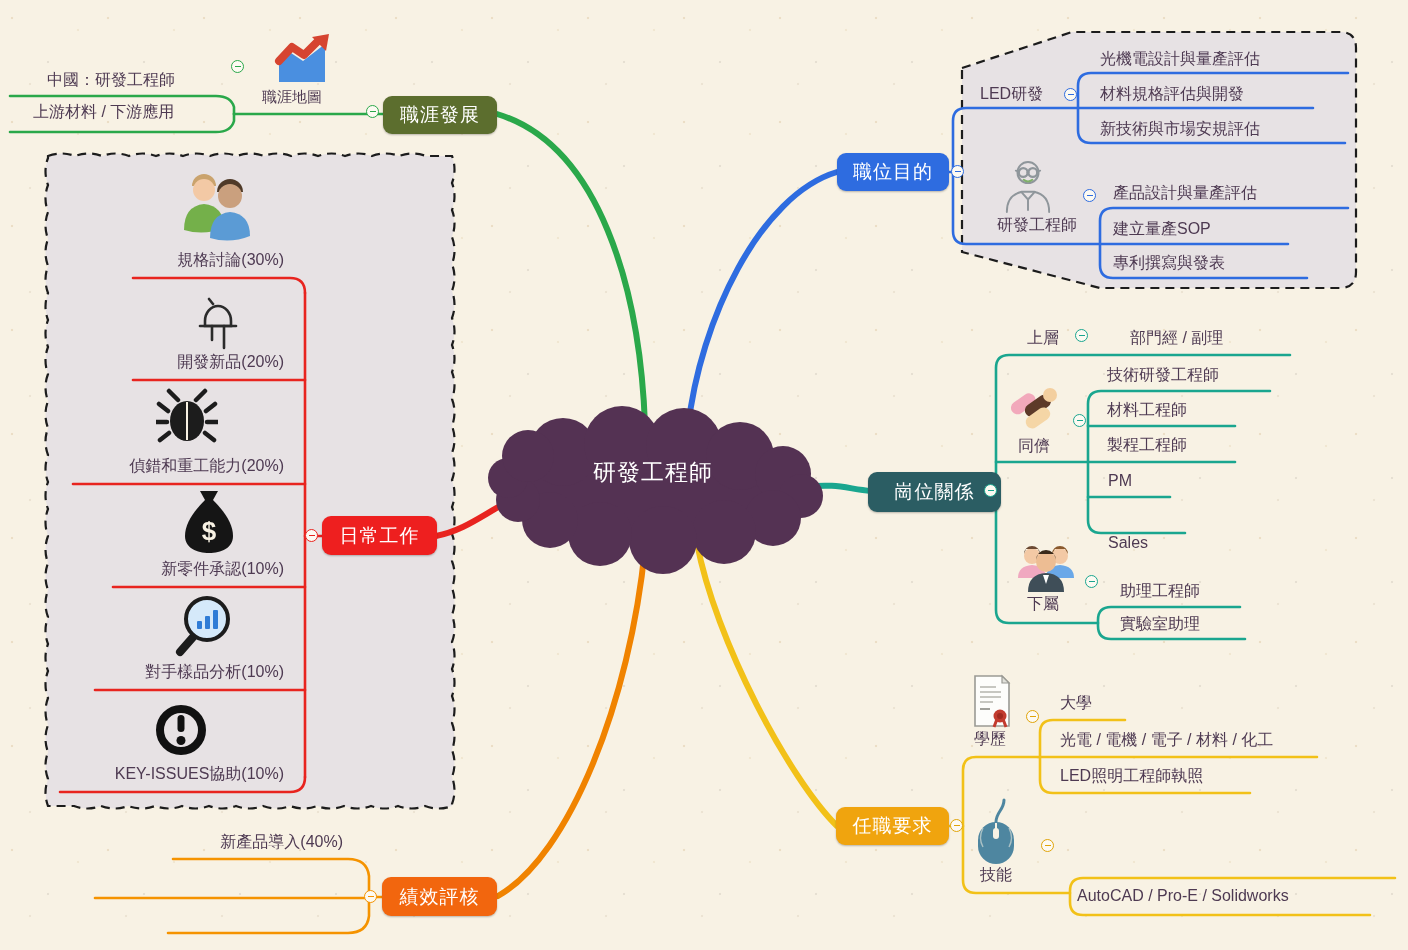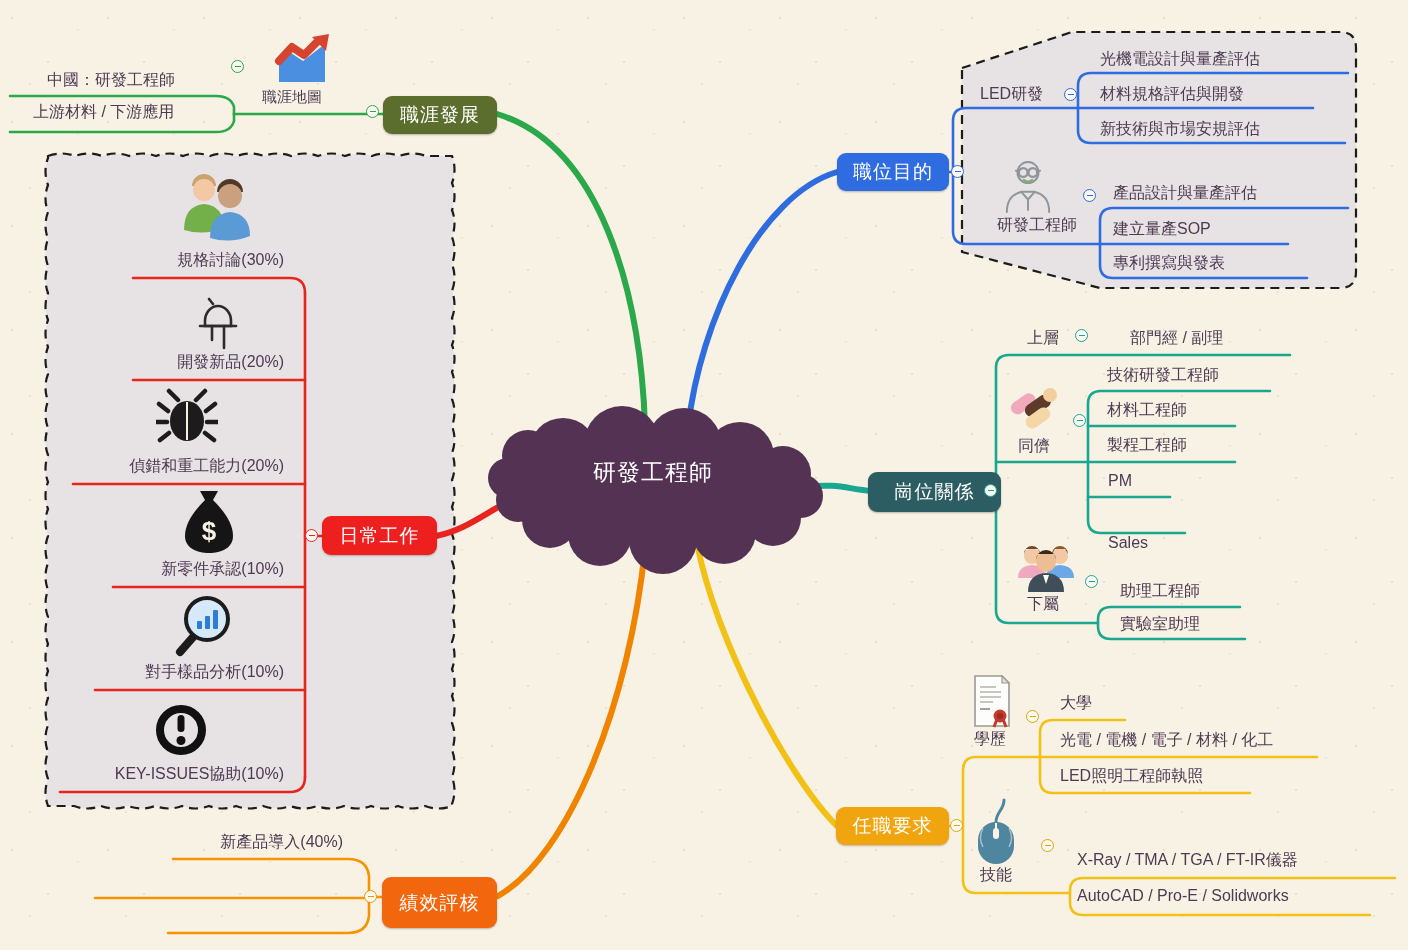--- a/index.html
+++ b/index.html
@@ -193,21 +193,20 @@
       <path d="M27 35 L30 44 L33 35 Z" fill="#ffffff"></path>
     </svg>
   </div>
 
   <div class="btn" style="left:836px;top:807px;width:113px;height:38px;background:#f0a40e;">任職要求</div>
   <div class="t" style="left:974px;top:729px;text-align:right;">學歷</div>
   <div class="t" style="left:1060px;top:693px;">大學</div>
   <div class="t" style="left:1060px;top:730px;">光電 / 電機 / 電子 / 材料 / 化工</div>
   <div class="t" style="left:1060px;top:766px;">LED照明工程師執照</div>
   <div class="t" style="left:980px;top:865px;">技能</div>
-  <div class="t" style="left:1077px;top:850px;">X-Ray / TMA / TGA / FT-IR儀器</div>
   <div class="t" style="left:1077px;top:886px;">AutoCAD / Pro-E / Solidworks</div>
   <div class="icon" style="left:972px;top:674px;">
     <svg width="40" height="54" viewBox="0 0 40 54">
       <path d="M3 2 H30 L37 9 V52 H3 Z" fill="#fdfdfb" stroke="#9a9a94" stroke-width="1.6"></path>
       <path d="M30 2 V9 H37 Z" fill="#e0e0da" stroke="#9a9a94" stroke-width="1.2"></path>
       <path d="M8 13 h16 M8 18 h21 M8 23 h21 M8 28 h13" stroke="#b5b5ae" stroke-width="1.6"></path>
       <path d="M8 35 h10" stroke="#8a8a84" stroke-width="1.6"></path>
       <path d="M25 45 l-3 8 M31 45 l3 8" stroke="#c23b2e" stroke-width="3"></path>
       <circle cx="28" cy="42" r="6.5" fill="#c23b2e"></circle>
       <circle cx="28" cy="42" r="3" fill="#a02a20"></circle>
@@ -272,21 +271,21 @@
     </svg>
   </div>
   <div class="icon" style="left:153px;top:702px;">
     <svg width="56" height="56" viewBox="0 0 56 56">
       <circle cx="28" cy="28" r="21" fill="none" stroke="#111" stroke-width="8"></circle>
       <rect x="24.5" y="13" width="7" height="17" rx="3.5" fill="#111"></rect>
       <circle cx="28" cy="38.5" r="4.5" fill="#111"></circle>
     </svg>
   </div>
 
-  <div class="btn" style="left:382px;top:877px;width:115px;height:51px;background:#f2660e;">績效評核</div>
+  <div class="btn" style="left:382px;top:877px;width:115px;height:39px;background:#f2660e;">績效評核</div>
   <div class="t" style="right:1065px;top:832px;">新產品導入(40%)</div>
   <div class="t" style="right:1078px;top:953px;">競爭力分析(10%)</div>
 
   <span class="badge" style="left:366px;top:105px;color:#2aa84a;">
       <i></i>
     </span>
   <span class="badge" style="left:231px;top:60px;color:#2aa84a;">
       <i></i>
     </span>
   <span class="badge" style="left:951px;top:165px;color:#2e6ce0;">

